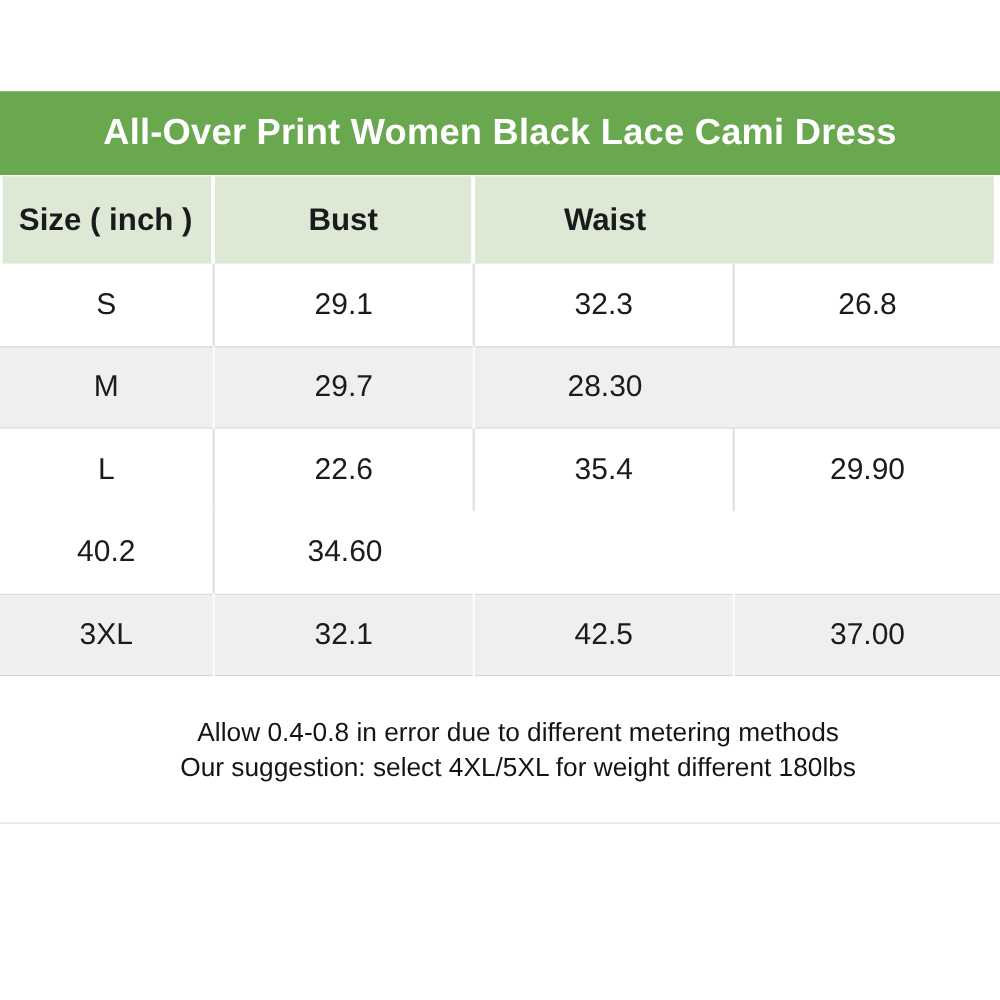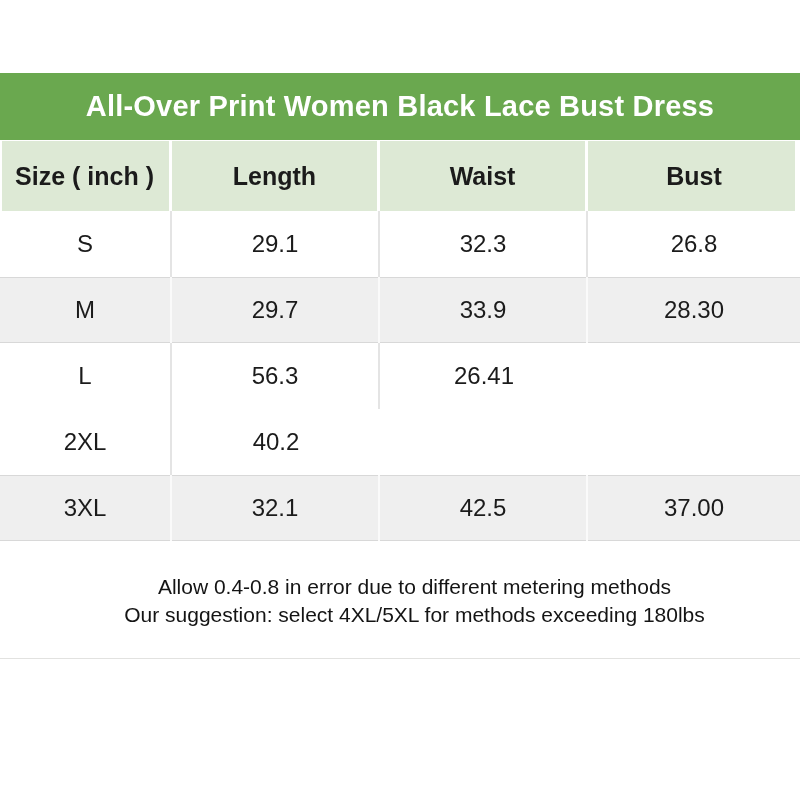--- a/index.html
+++ b/index.html
@@ -85,71 +85,70 @@
   }
 </style>
 </head>
 <body>
 
 <div class="page">
 
   <div class="spacer-top"></div>
 
   <div class="titlebar">
-    <h1>All-Over Print Women Black Lace Bust Dress</h1>
+    <h1>All-Over Print Women Black Lace Cami Dress</h1>
   </div>
 
   <div class="table">
 
     <div class="row header">
       <div class="cell">Size ( inch )</div>
-      <div class="cell">Length</div>
+      <div class="cell">Bust</div>
       <div class="cell">Waist</div>
-      <div class="cell">Bust</div>
     </div>
 
     <div class="row data white">
       <div class="cell">S</div>
       <div class="cell">29.1</div>
       <div class="cell">32.3</div>
       <div class="cell">26.8</div>
     </div>
 
     <div class="row data gray">
       <div class="cell">M</div>
       <div class="cell">29.7</div>
-      <div class="cell">33.9</div>
       <div class="cell">28.30</div>
     </div>
 
     <div class="row data white">
       <div class="cell">L</div>
-      <div class="cell">56.3</div>
-      <div class="cell">26.41</div>
+      <div class="cell">22.6</div>
+      <div class="cell">35.4</div>
+      <div class="cell">29.90</div>
     </div>
 
 
     <div class="row data white">
-      <div class="cell">2XL</div>
       <div class="cell">40.2</div>
+      <div class="cell">34.60</div>
     </div>
 
     <div class="row data gray">
       <div class="cell">3XL</div>
       <div class="cell">32.1</div>
       <div class="cell">42.5</div>
       <div class="cell">37.00</div>
     </div>
 
   </div>
 
   <div class="footer">
     <p>
       <span>Allow 0.4-0.8 in error due to different metering methods</span>
     </p>
     <p>
-      <strong>Our suggestion</strong><span>: select 4XL/5XL for methods exceeding 180lbs</span>
+      <strong>Our suggestion</strong><span>: select 4XL/5XL for weight different 180lbs</span>
     </p>
   </div>
 
   <div class="bottom-line"></div>
 
 </div>
 
 </body></html>

